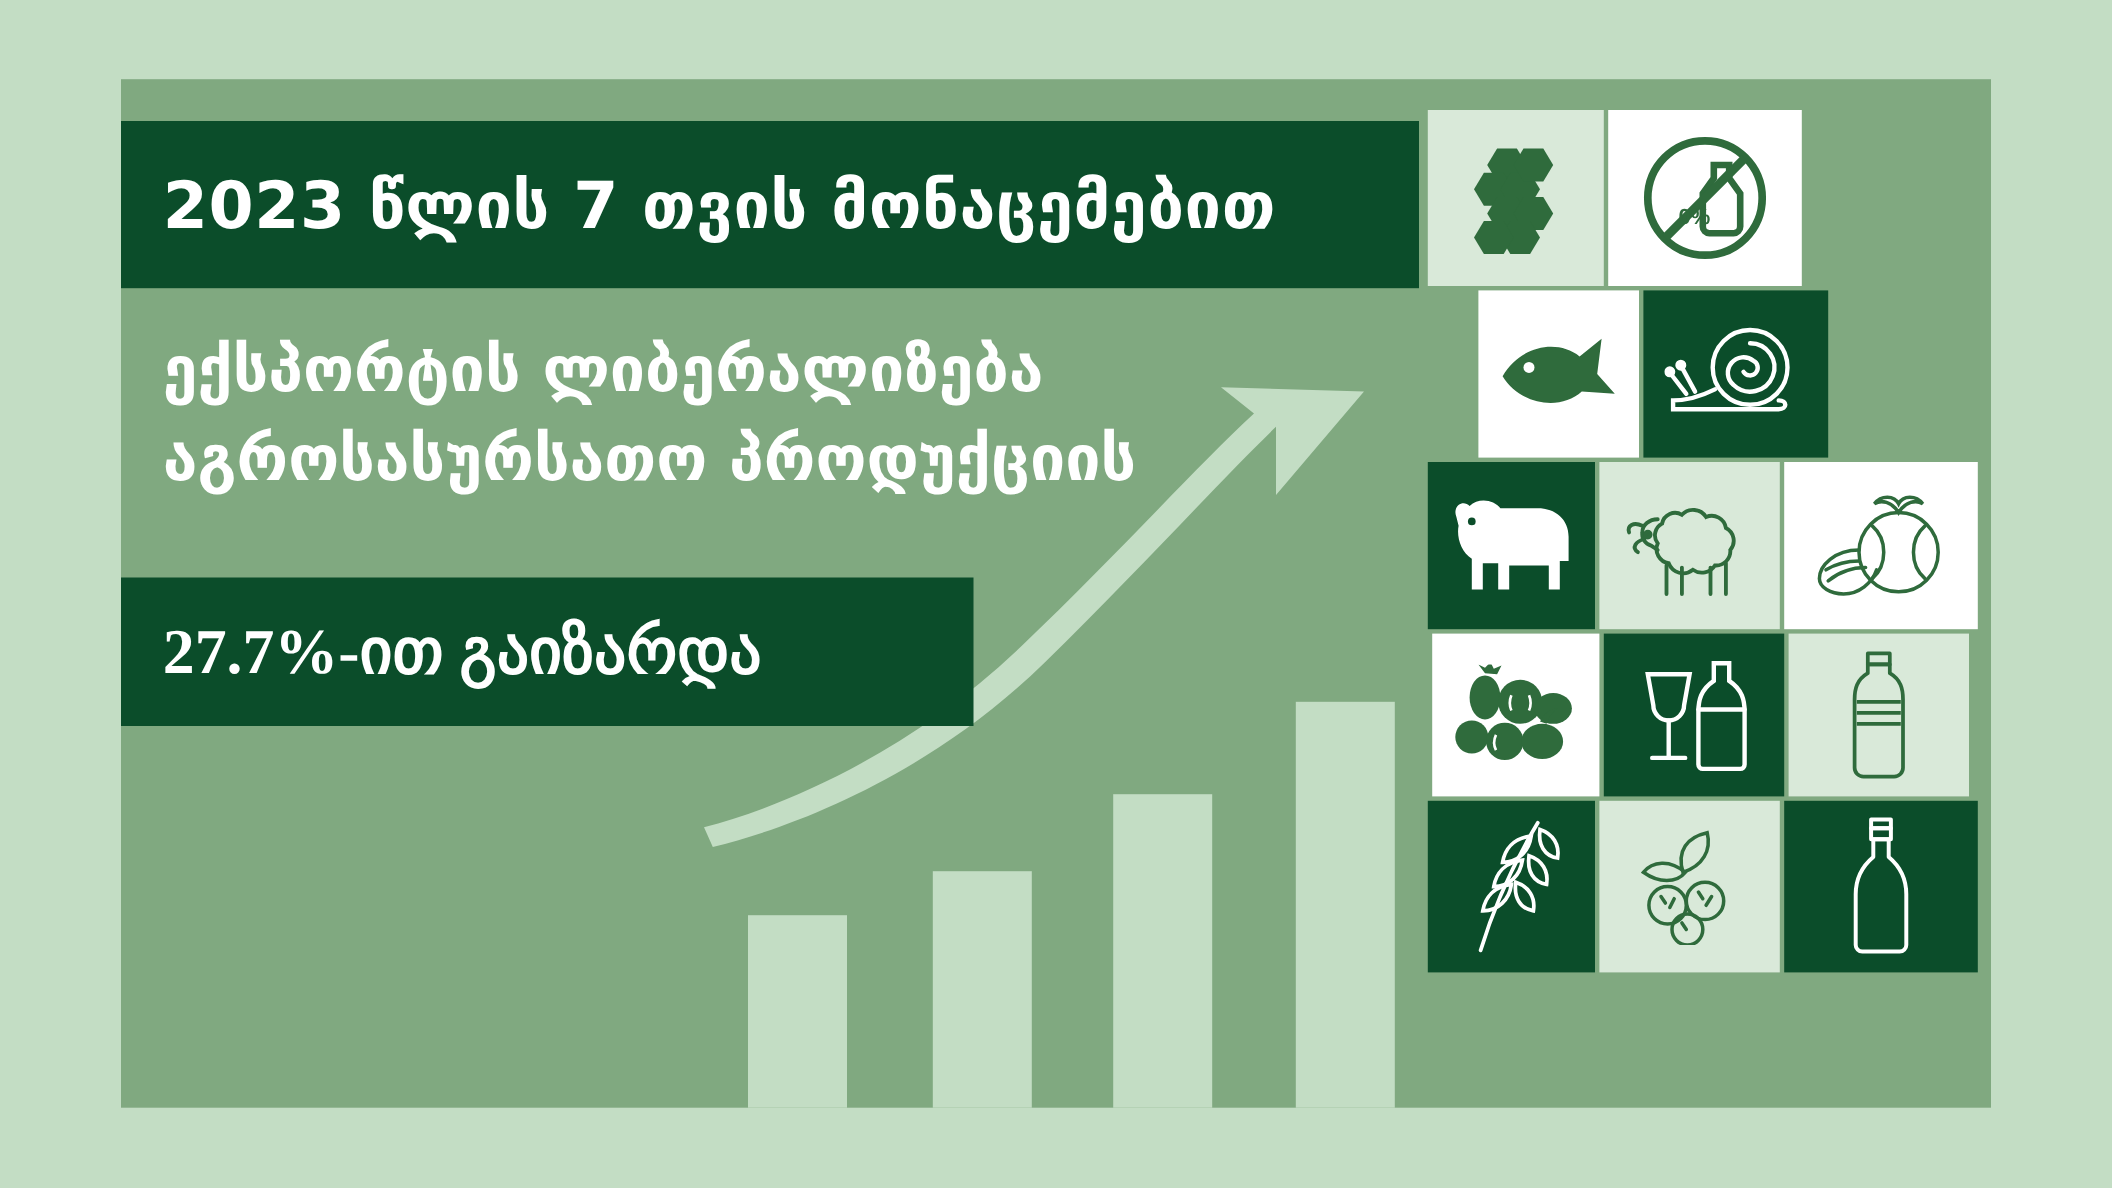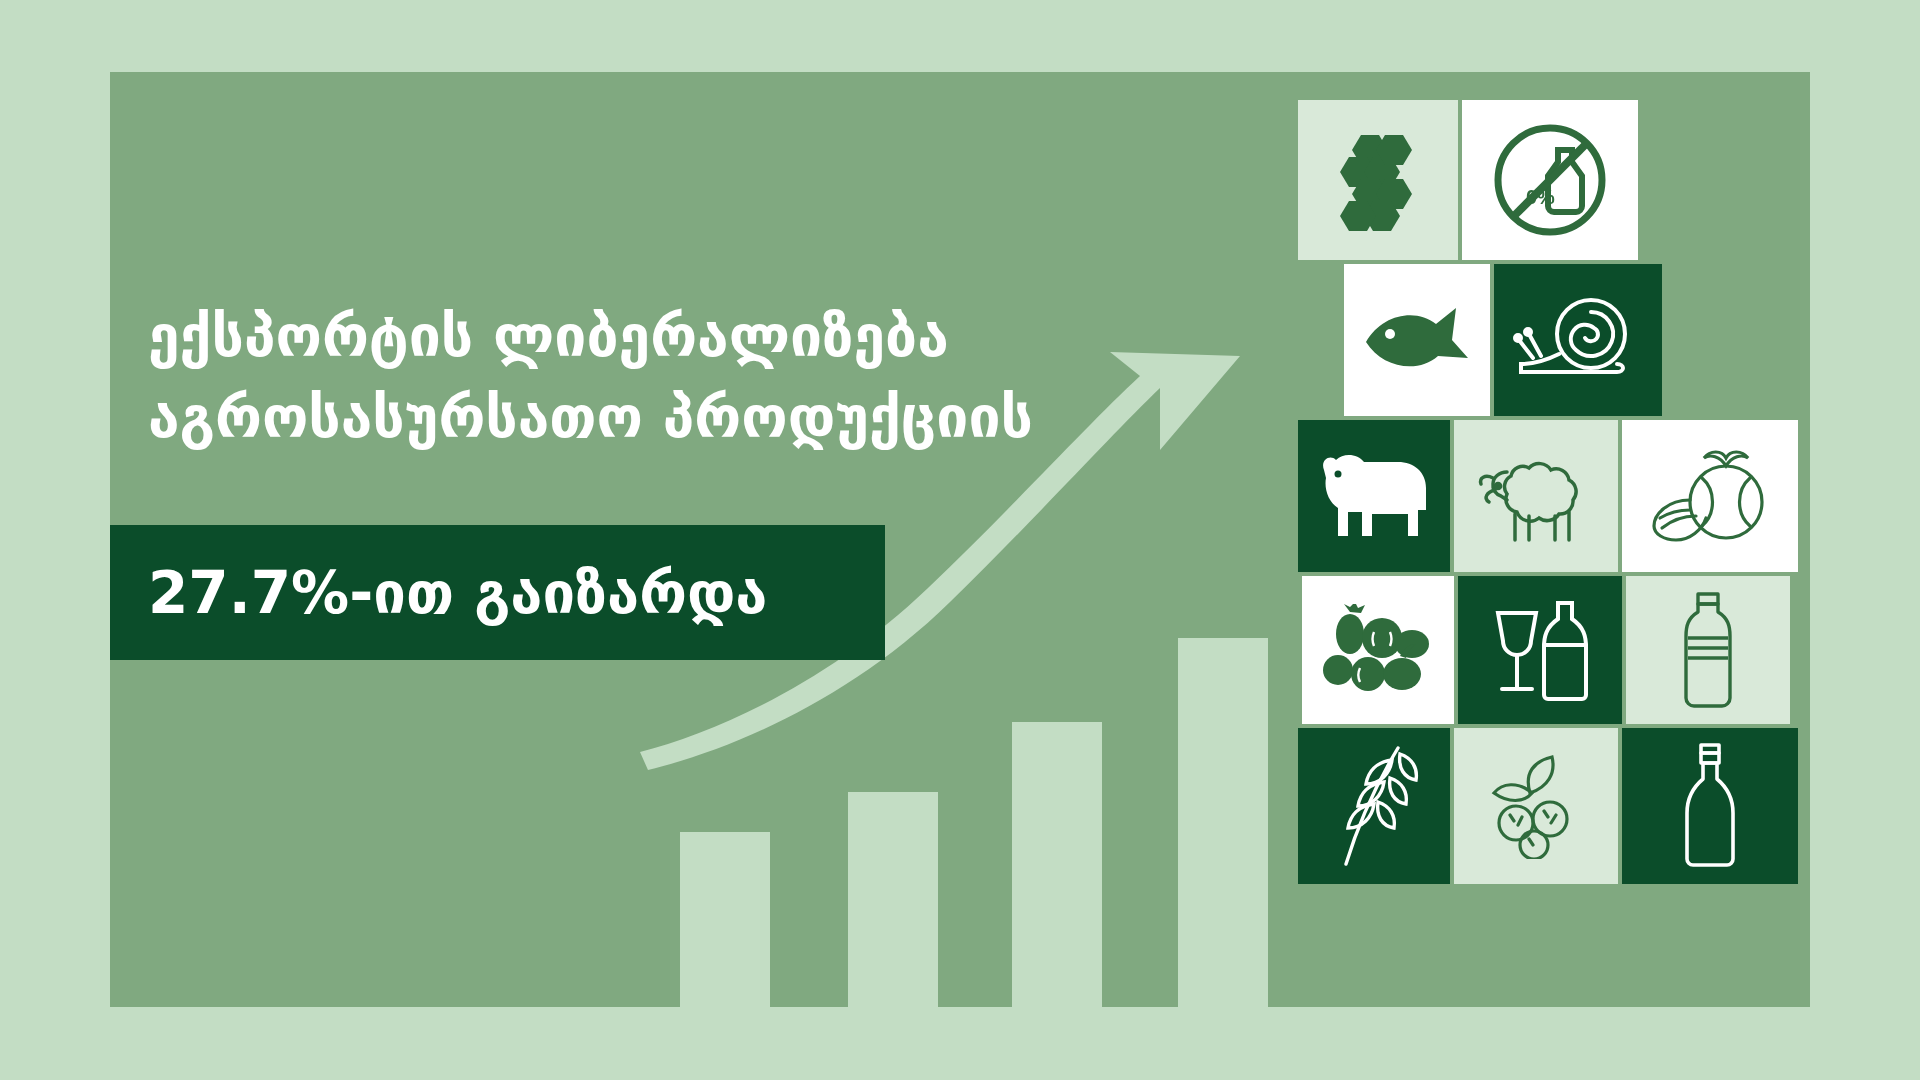--- a/index.html
+++ b/index.html
@@ -83,20 +83,21 @@
     display: flex;
     align-items: center;
   }
   #stat-text {
     color: #ffffff;
     font-size: 58px;
     font-weight: bold;
     padding-left: 38px;
     white-space: nowrap;
     line-height: 1;
+    font-family: Liberation Serif, serif;
   }
   
   #mosaic {
     position: absolute;
     left: 1298px;
     top: 100px;
     width: 540px;
     height: 900px;
   }
   .tile {
@@ -124,20 +125,23 @@
   <div class="bar" id="bar4"></div>
 
   <div id="arrow-wrap">
     <svg width="680" height="440" viewBox="0 0 680 440">
       <path d="M8 430 C 90 410, 210 360, 310 262 C 400 174, 470 96, 520 48
                L 520 110 L 600 16 L 470 12 L 500 36
                C 446 86, 376 164, 288 248 C 192 340, 78 392, 0 412 Z" fill="#c3ddc4"></path>
     </svg>
   </div>
 
+  <div id="title-box">
+    <span id="title-text">2023 წლის 7 თვის მონაცემებით</span>
+  </div>
 
   <div id="subtitle">
     <span class="sub-line">ექსპორტის ლიბერალიზება</span>
     <span class="sub-line">აგროსასურსათო პროდუქციის</span>
   </div>
 
   <div id="stat-box">
     <span id="stat-text">27.7%-ით გაიზარდა</span>
   </div>
 

